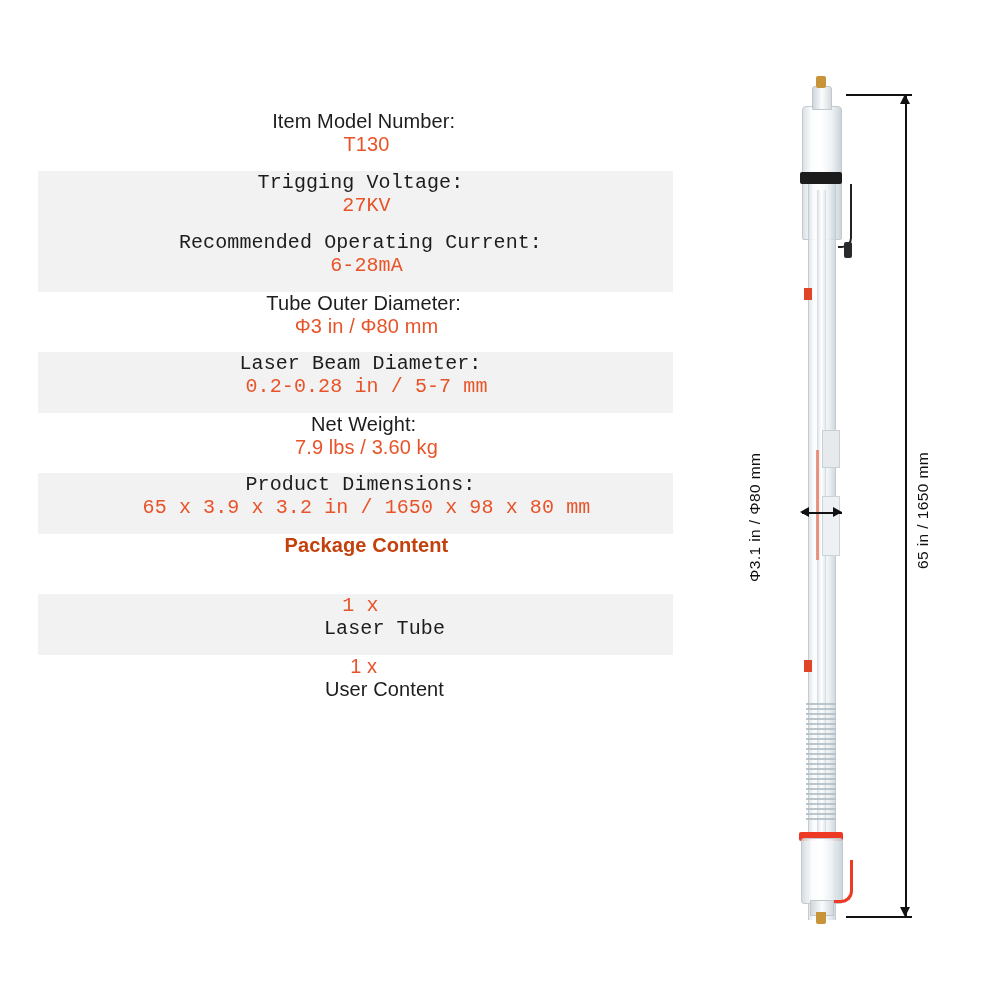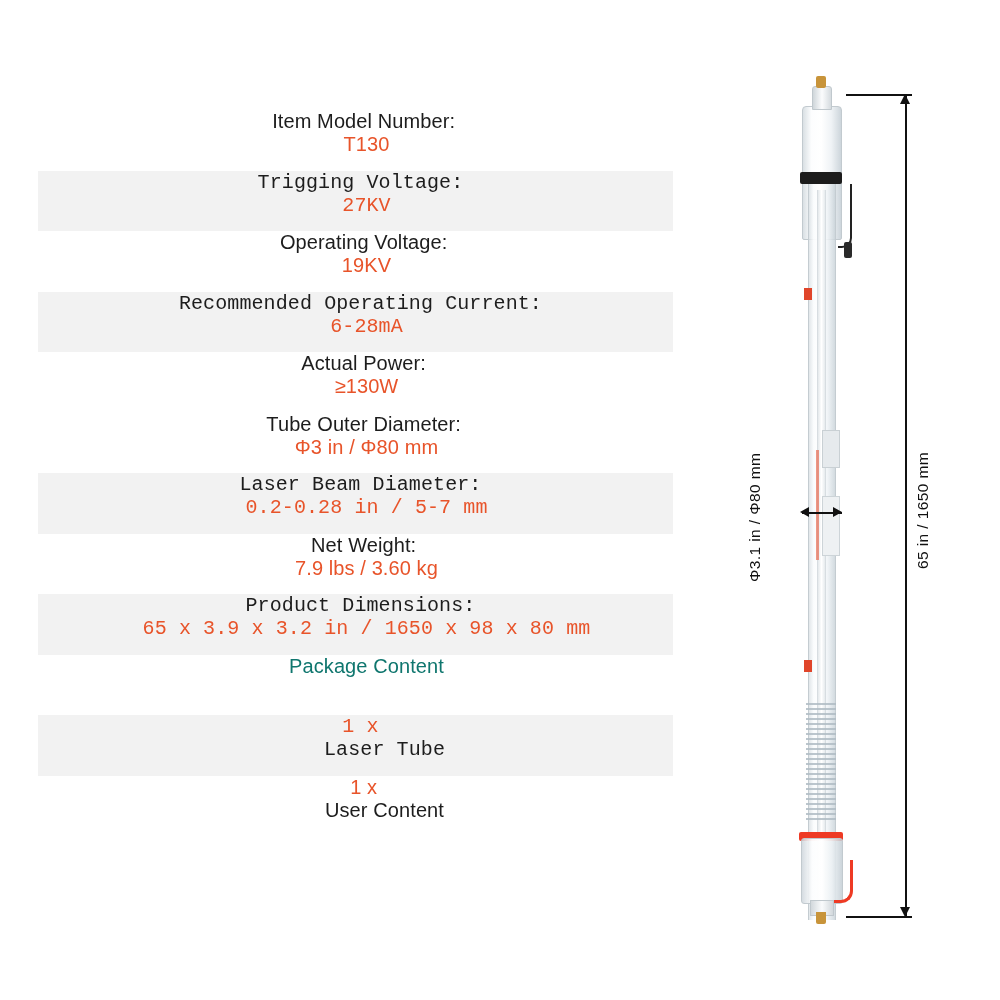--- a/index.html
+++ b/index.html
@@ -31,22 +31,22 @@
     font-size: 20px;
     color: #222222;
     letter-spacing: 0.1px;
     flex-direction: column;
   }
   .spec-row.odd  { background: #ffffff; }
   .spec-row.even { background: #f2f2f2; font-family: Liberation Mono, monospace; }
   .spec-label { color: #1d1d1d; white-space: pre; }
   .spec-value { color: #e8542a; white-space: pre; text-align: center; }
   .spec-row.header .spec-label {
-    font-weight: normal;
-    color: #0f766e;
+    font-weight: bold;
+    color: #c2410c;
   }
   .spec-row.content .spec-qty {
     color: #e8542a;
     white-space: pre;
   }
   .spec-row.content .spec-item {
     color: #1d1d1d;
     white-space: pre;
     padding-left: 36px;
   }
@@ -301,34 +301,26 @@
   <div class="spec-row odd">
     <span class="spec-label">Item Model Number: </span>
     <span class="spec-value">T130</span>
   </div>
 
   <div class="spec-row even">
     <span class="spec-label">Trigging Voltage: </span>
     <span class="spec-value">27KV</span>
   </div>
 
-  <div class="spec-row odd">
-    <span class="spec-label">Operating Voltage: </span>
-    <span class="spec-value">19KV</span>
-  </div>
 
   <div class="spec-row even">
     <span class="spec-label">Recommended Operating Current: </span>
     <span class="spec-value">6-28mA</span>
   </div>
 
-  <div class="spec-row odd">
-    <span class="spec-label">Actual Power: </span>
-    <span class="spec-value">≥130W</span>
-  </div>
 
 
   <div class="spec-row odd">
     <span class="spec-label">Tube Outer Diameter: </span>
     <span class="spec-value">Φ3 in / Φ80 mm</span>
   </div>
 
   <div class="spec-row even">
     <span class="spec-label">Laser Beam Diameter: </span>
     <span class="spec-value">0.2-0.28 in / 5-7 mm</span>

